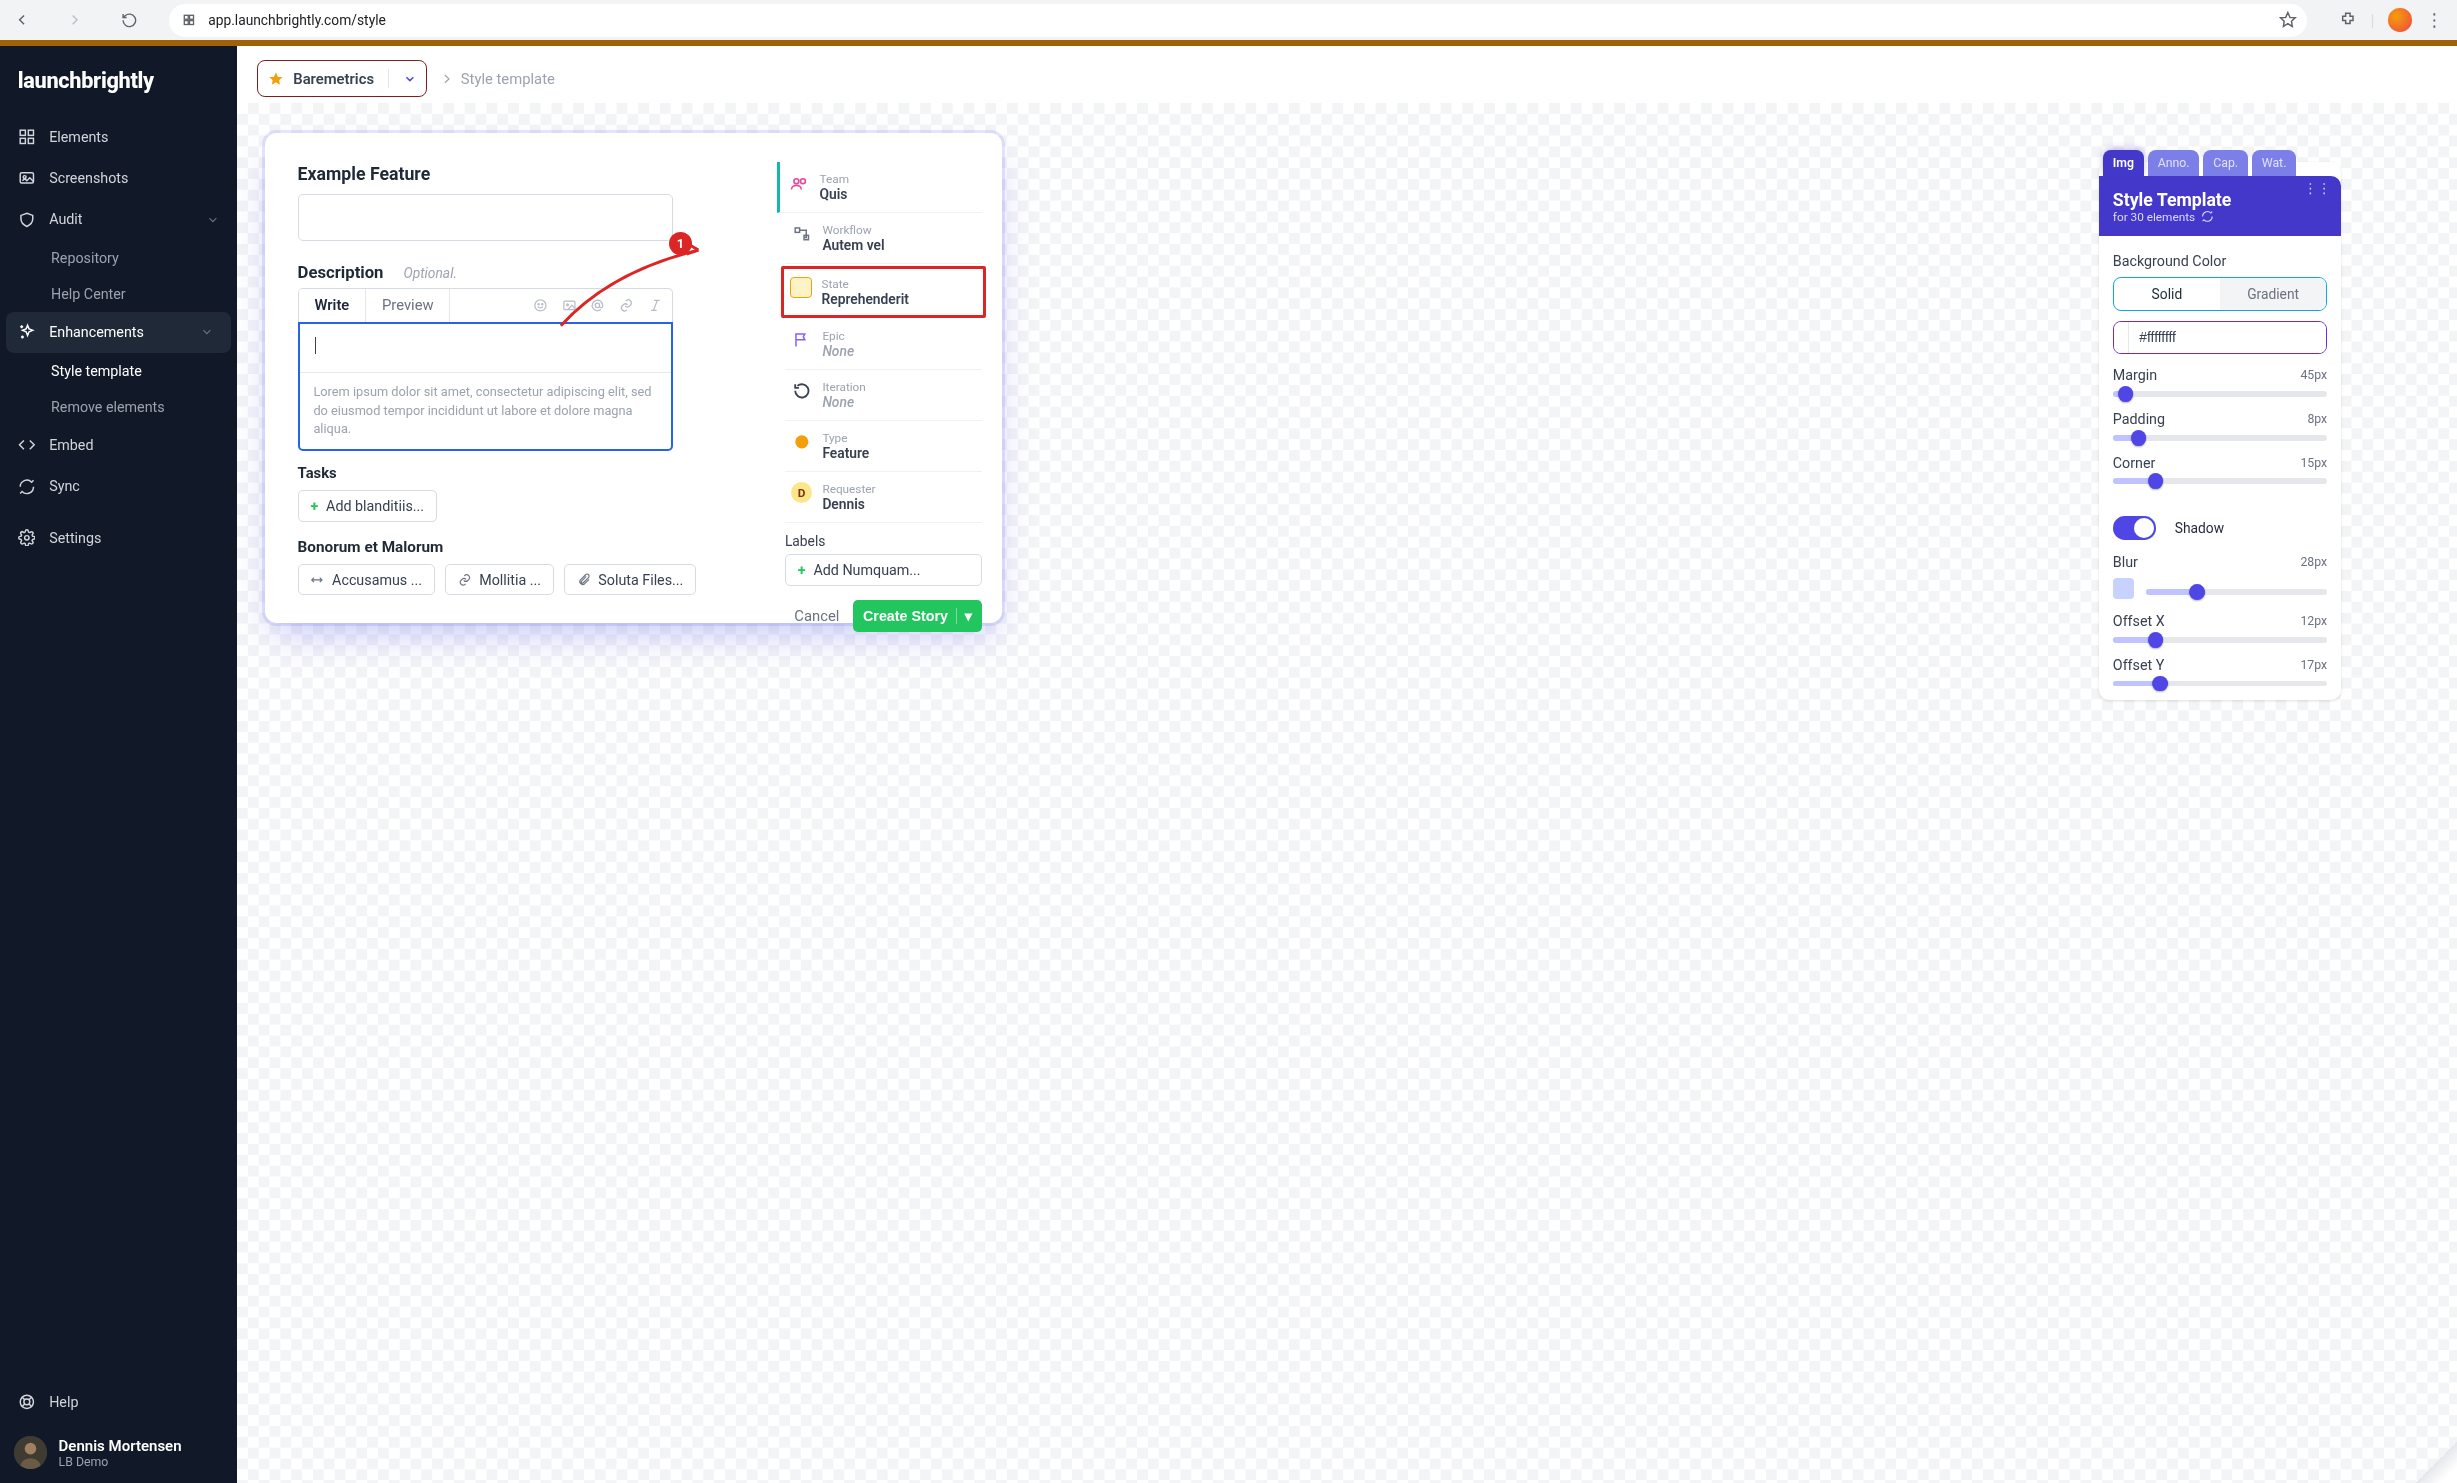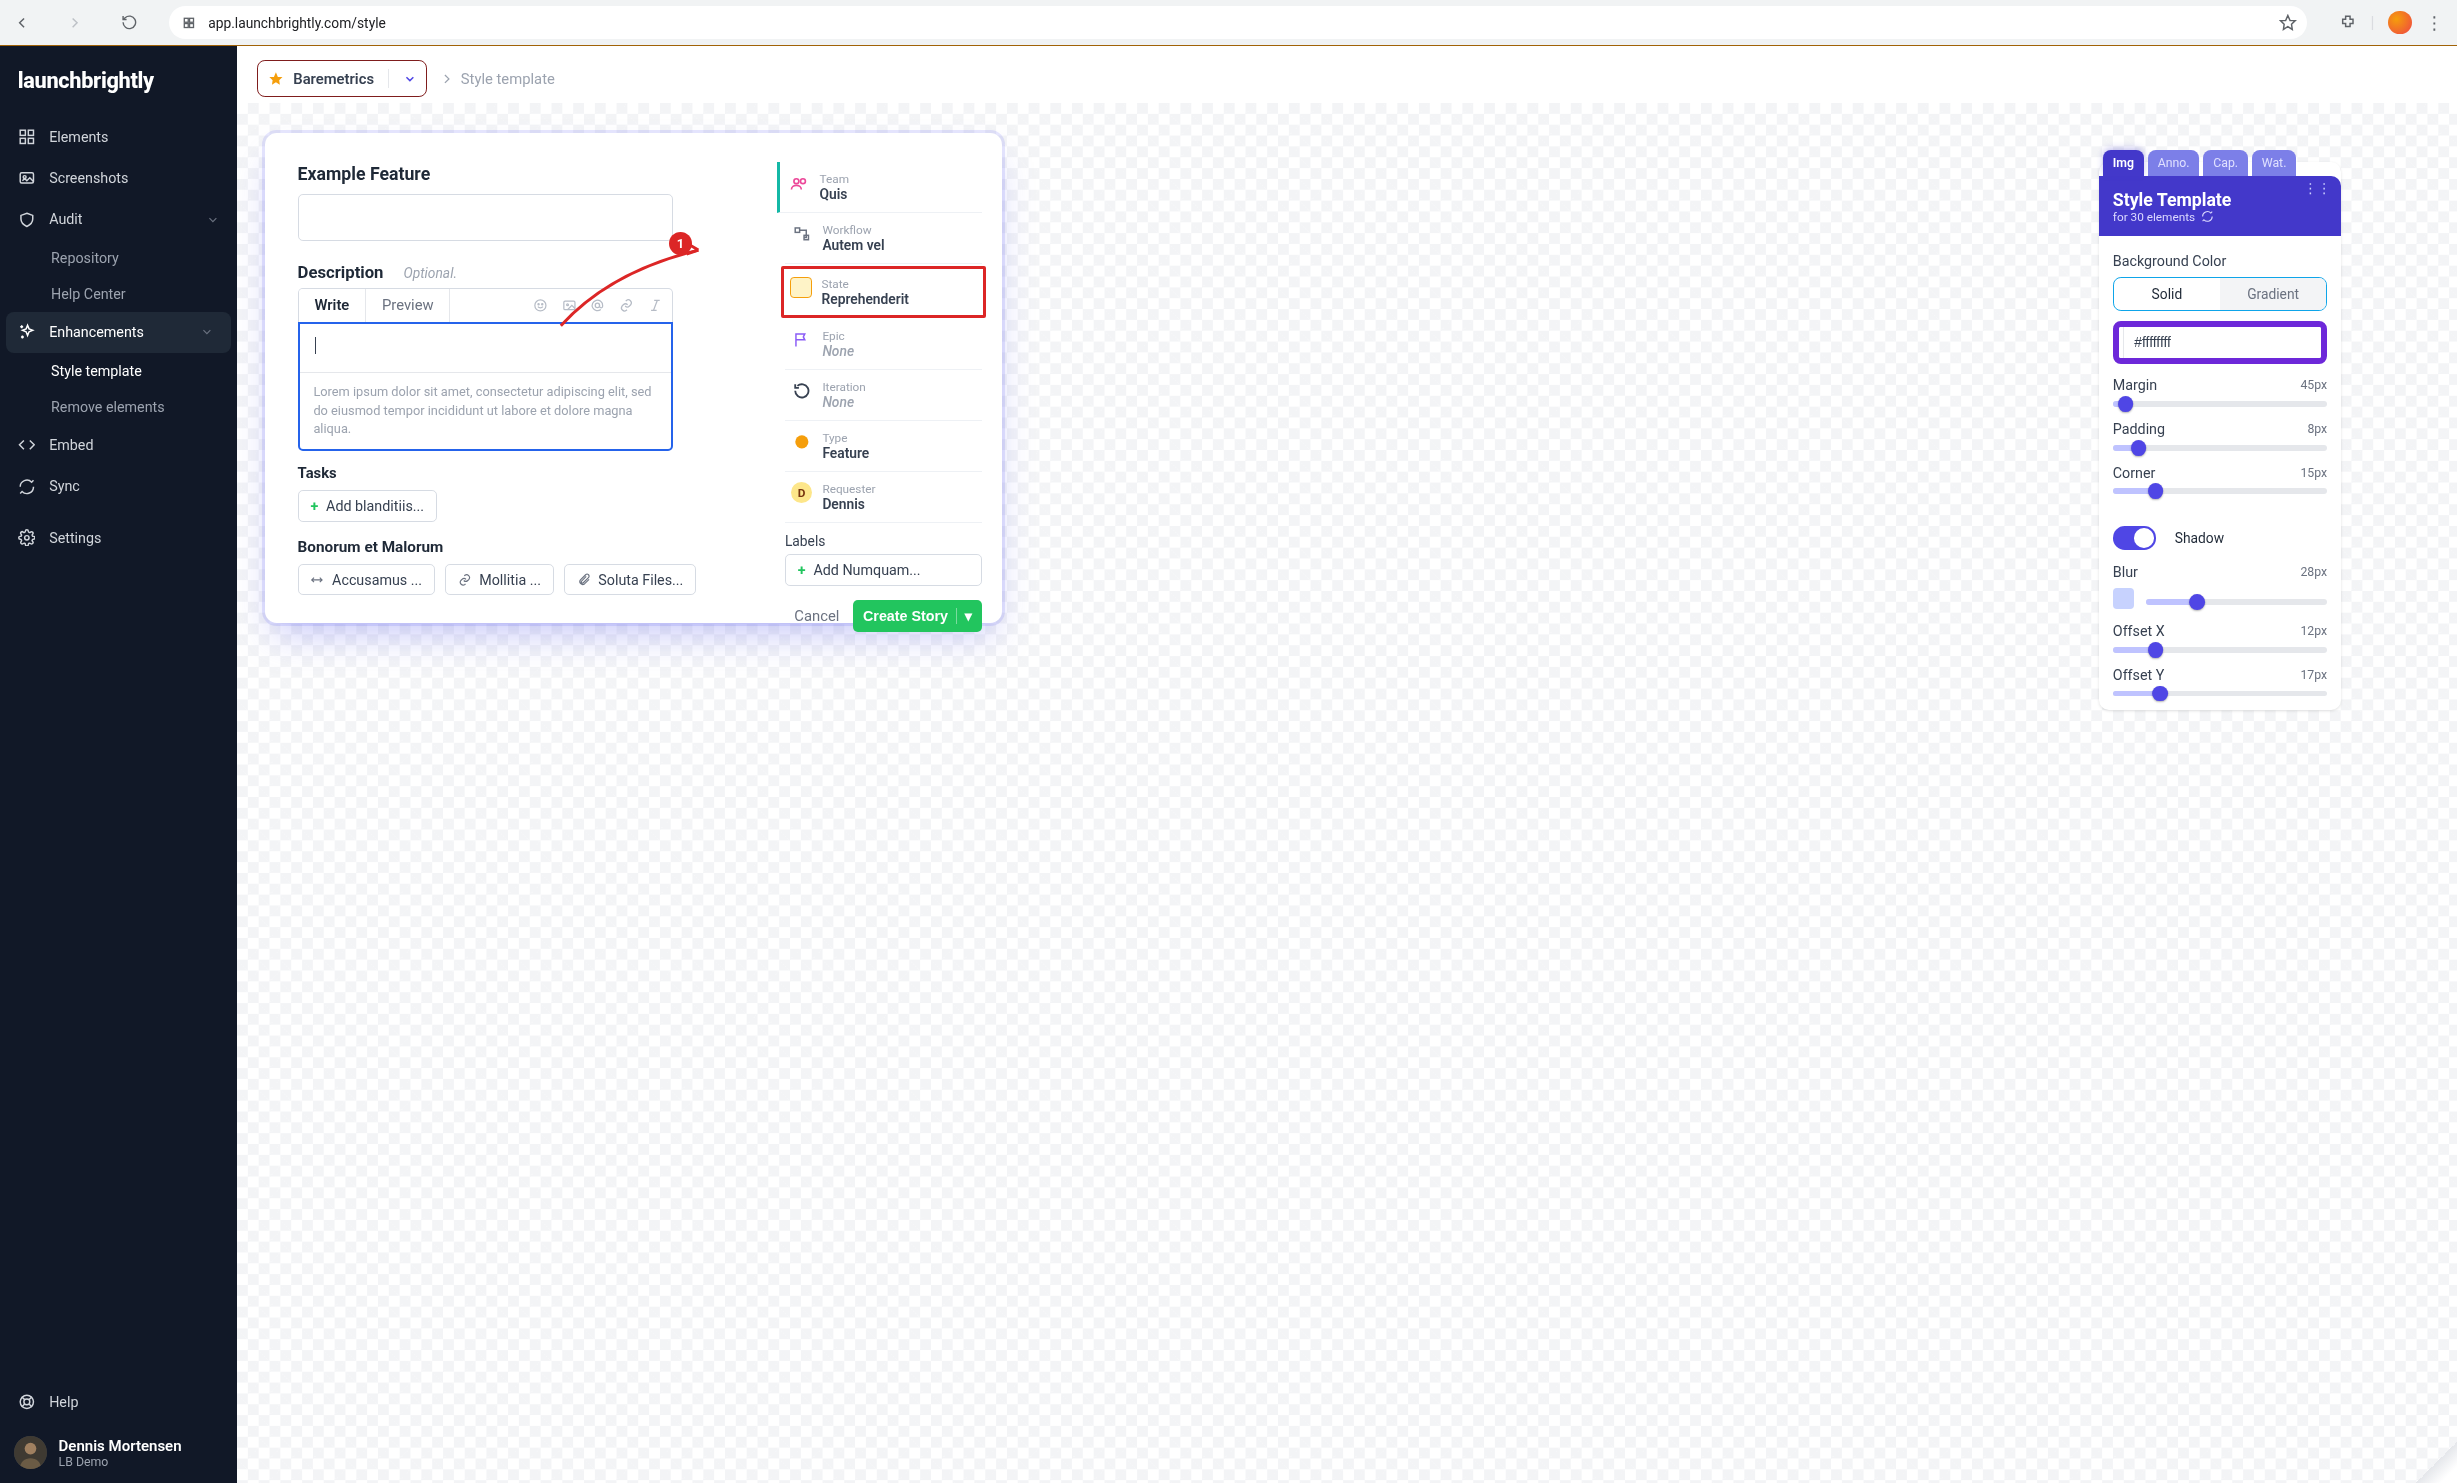--- a/index.html
+++ b/index.html
@@ -1,18 +1,18 @@
 <!DOCTYPE html>
 <html><head>
 <meta charset="utf-8">
 <style>
   * { box-sizing: border-box; margin: 0; padding: 0; }
   body { font-family: -apple-system, BlinkMacSystemFont, "Segoe UI", Roboto, Helvetica, Arial, sans-serif; background: #fff; color: #1f2937; }
   
-  .browser-bar { height: 46px; background: #f1f3f4; display: flex; align-items: center; padding: 0 7.9px; gap: 26px; border-bottom: 1px solid #a16207; }
+  .browser-bar { height: 46px; background: #f1f3f4; display: flex; align-items: center; padding: 0 7.9px; gap: 26px; border-bottom: 6px solid #a16207; }
   .nav-btn { width:27.6px; height:27.6px; border-radius:50%; display:flex; align-items:center; justify-content:center; color:#5f6368; }
   .nav-btn.disabled { color: #bdc1c6; }
   .url-bar { flex:1; height:33px; background:#fff; border-radius:16.7px; display:flex; align-items:center; padding:0 9.9px; gap:9.9px; color:#202124; font-size:13.8px; }
   .url-bar .site-chip { width:19.7px; height:19.7px; display:flex; align-items:center; justify-content:center; color:#5f6368;}
   .url-bar .star { margin-left:auto; color:#5f6368; }
   .browser-right { display:flex; align-items:center; gap:13.8px; color:#5f6368; padding:0 5.9px;}
   .avatar-dot { width:23.6px; height:23.6px; border-radius:50%; background: radial-gradient(circle at 35% 35%, #f59e0b, #ef4444); }
   .dots { font-size:17.7px; }
 
   .app { display:flex; height: calc(100vh - 46px); }
@@ -105,21 +105,21 @@
   .sp-tab.active { background:#4338ca; color:#fff; font-weight:600; box-shadow: 0 -2px 5.9px rgba(67,56,202,.3);}
   .sp-header { background:#4338ca; color:#fff; padding:13.8px 13.8px 11.8px 13.8px; border-radius:0 9.9px 0 0;}
   .sp-header .t { font-weight:700; font-size:17.7px;}
   .sp-header .s { font-size:11.8px; color:#dcd9ff; display:flex; align-items:center; gap:5.9px;}
   .sp-header .handle { position:absolute; right:9.9px; top:17.7px; color:#cbd0ff;}
   .sp-body { padding:13.8px;}
   .sp-label { font-size:14.3px; color:#374151; margin:3.9px 0 7.9px;}
   .seg { display:flex; border:1px solid #0ea5e9; border-radius:7.9px; overflow:hidden; margin-bottom:9.9px;}
   .seg-item { flex:1; text-align:center; padding:7.9px 0; font-size:13.8px; cursor:pointer;}
   .seg-item.inactive { background:#f3f4f6; color:#6b7280;}
-  .hex-row { display:flex; border:6px solid #6d28d9; border-radius:7.9px; overflow:hidden;}
+  .hex-row { display:flex; border:1px solid #6d28d9; border-radius:7.9px; overflow:hidden;}
   .swatch { width:37px; background:#fff; border-right:1px solid #e5e7eb;}
   .hex-in { flex:1; padding:7.9px 9.9px; font-size:13.8px; color:#374151; border:none; outline:none;}
   .slider-row { display:flex; align-items:center; justify-content:space-between; margin-top:13.8px;}
   .slider-row .val { font-size:12.3px; color:#6b7280;}
   .track { position:relative; height:5.9px; background:#e5e7eb; border-radius:3px; margin-top:7.9px;}
   .track .fill { position:absolute; left:0; top:0; bottom:0; background:#bfc3ff; border-radius:3px;}
   .track .thumb { position:absolute; top:50%; width:15.8px; height:15.8px; background:#4f46e5; border-radius:50%; transform:translate(-50%,-50%); box-shadow:0 1px 2px rgba(0,0,0,.3);}
   .toggle-row { display:flex; align-items:center; gap:19px; margin-top:32px;}
   .toggle { width:43px; height:23.6px; background:#4f46e5; border-radius:11.8px; position:relative;}
   .toggle .knob { position:absolute; right:2px; top:2px; width:19.7px; height:19.7px; background:#fff; border-radius:50%;}

